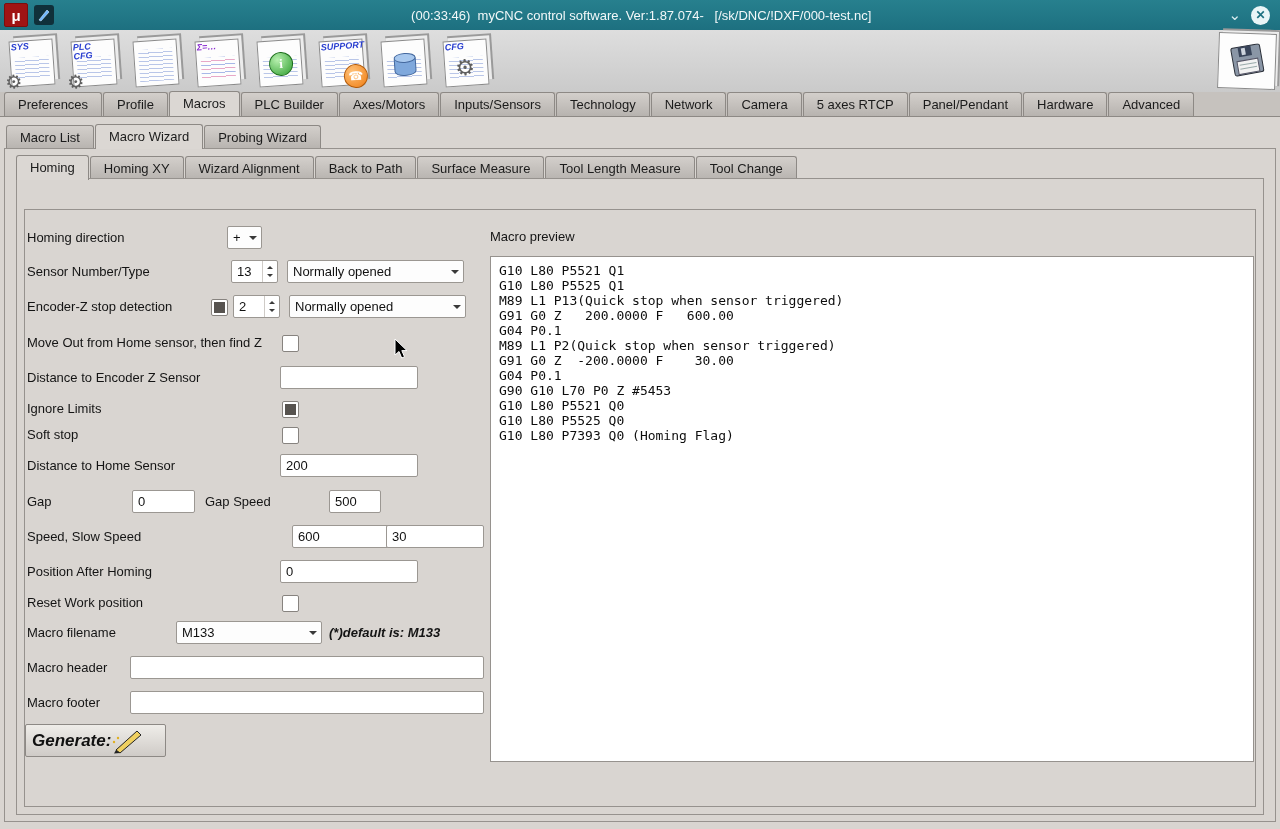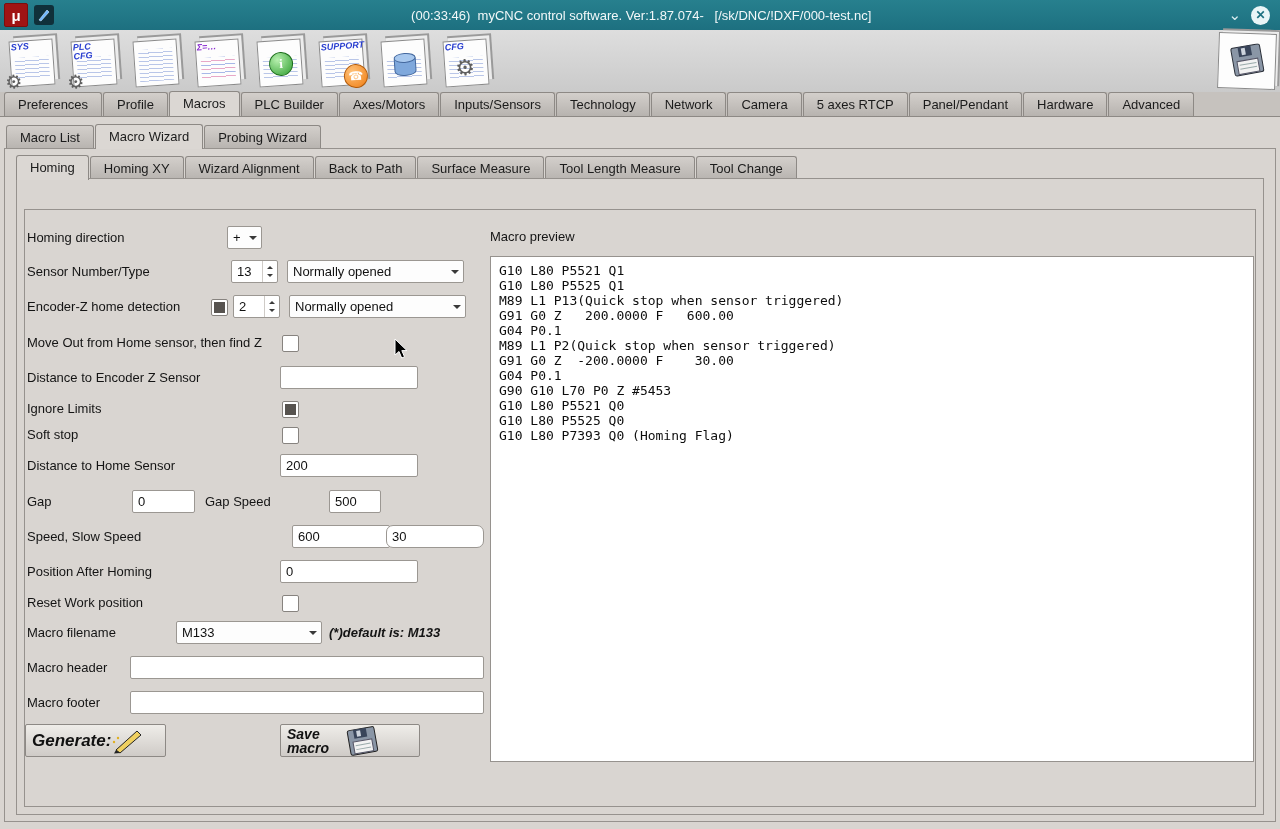--- a/index.html
+++ b/index.html
@@ -209,21 +209,21 @@
               <span class="spin-btns">
                   <i class="up"></i>
                   <i class="dn"></i>
                 </span>
             </div>
             <div class="combo" style="left:262px;top:50px;width:177px;">
               <span class="combo-val">Normally opened</span>
               <span class="combo-arrow"></span>
             </div>
 
-            <span class="lbl" style="left:2px;top:89px;">Encoder-Z home detection</span>
+            <span class="lbl" style="left:2px;top:89px;">Encoder-Z stop detection</span>
             <div class="chk checked" style="left:186px;top:89px;"></div>
             <div class="spin" style="left:208px;top:85px;width:47px;">
               <span class="spin-val">2</span>
               <span class="spin-btns">
                   <i class="up"></i>
                   <i class="dn"></i>
                 </span>
             </div>
             <div class="combo" style="left:264px;top:85px;width:177px;">
               <span class="combo-val">Normally opened</span>
@@ -245,21 +245,21 @@
             <span class="lbl" style="left:2px;top:248px;">Distance to Home Sensor</span>
             <input class="tin" style="left: 255px; top: 244px; width: 138px;" value="200">
 
             <span class="lbl" style="left:2px;top:284px;">Gap</span>
             <input class="tin" style="left: 107px; top: 280px; width: 63px;" value="0">
             <span class="lbl" style="left:180px;top:284px;">Gap Speed</span>
             <input class="tin" style="left: 304px; top: 280px; width: 52px;" value="500">
 
             <span class="lbl" style="left:2px;top:319px;">Speed, Slow Speed</span>
             <input class="tin" style="left: 255px; top: 315px; width: 98px; margin-left: 12px;" value="600">
-            <input class="tin" style="left: 361px; top: 315px; width: 98px; border-radius: 7px;" value="30">
+            <input class="tin" style="left: 361px; top: 315px; width: 98px;" value="30">
 
             <span class="lbl" style="left:2px;top:354px;">Position After Homing</span>
             <input class="tin" style="left: 255px; top: 350px; width: 138px;" value="0">
 
             <span class="lbl" style="left:2px;top:385px;">Reset Work position</span>
             <div class="chk" style="left:257px;top:385px;"></div>
 
             <span class="lbl" style="left:2px;top:415px;">Macro filename</span>
             <div class="combo" style="left:151px;top:411px;width:146px;">
               <span class="combo-val">M133</span>
@@ -276,33 +276,20 @@
             <button class="imgbtn" style="left:0px;top:514px;width:141px;height:33px;">
               <span class="gen-text">Generate:</span>
               <svg width="32" height="26" viewBox="0 0 32 26">
                 <polygon points="5,22 26,3 30,7 9,25" fill="#f0d060" stroke="#222" stroke-width="1"></polygon>
                 <polygon points="5,22 9,25 3,25.5" fill="#222"></polygon>
                 <circle cx="3" cy="14" r="1.2" fill="#e0b020"></circle>
                 <circle cx="7" cy="10" r="1.2" fill="#e0b020"></circle>
               </svg>
             </button>
 
-            <button class="imgbtn" style="left:255px;top:514px;width:140px;height:33px;">
-              <span class="save-text"><span>Save</span><br><span>macro</span></span>
-              <svg width="52" height="30" viewBox="0 0 52 30" style="margin-left:6px;">
-                <g transform="rotate(-10 30 15)">
-                  <rect x="14" y="2" width="27" height="25" rx="2" fill="#8a96a6" stroke="#222"></rect>
-                  <rect x="20" y="2" width="13" height="9" fill="#39455a"></rect>
-                  <rect x="23" y="3.5" width="4" height="6" fill="#cdd4dd"></rect>
-                  <rect x="18" y="14" width="19" height="12" fill="#f2f2f2" stroke="#556"></rect>
-                  <line x1="20" y1="18" x2="35" y2="18" stroke="#9aa" stroke-width="1"></line>
-                  <line x1="20" y1="22" x2="35" y2="22" stroke="#9aa" stroke-width="1"></line>
-                </g>
-              </svg>
-            </button>
 
             <span class="lbl" style="left:465px;top:19px;">Macro preview</span>
             <div class="preview" style="left:465px;top:46px;width:764px;height:506px;">G10 L80 P5521 Q1
 G10 L80 P5525 Q1
 M89 L1 P13(Quick stop when sensor triggered)
 G91 G0 Z   200.0000 F   600.00
 G04 P0.1
 M89 L1 P2(Quick stop when sensor triggered)
 G91 G0 Z  -200.0000 F    30.00
 G04 P0.1

